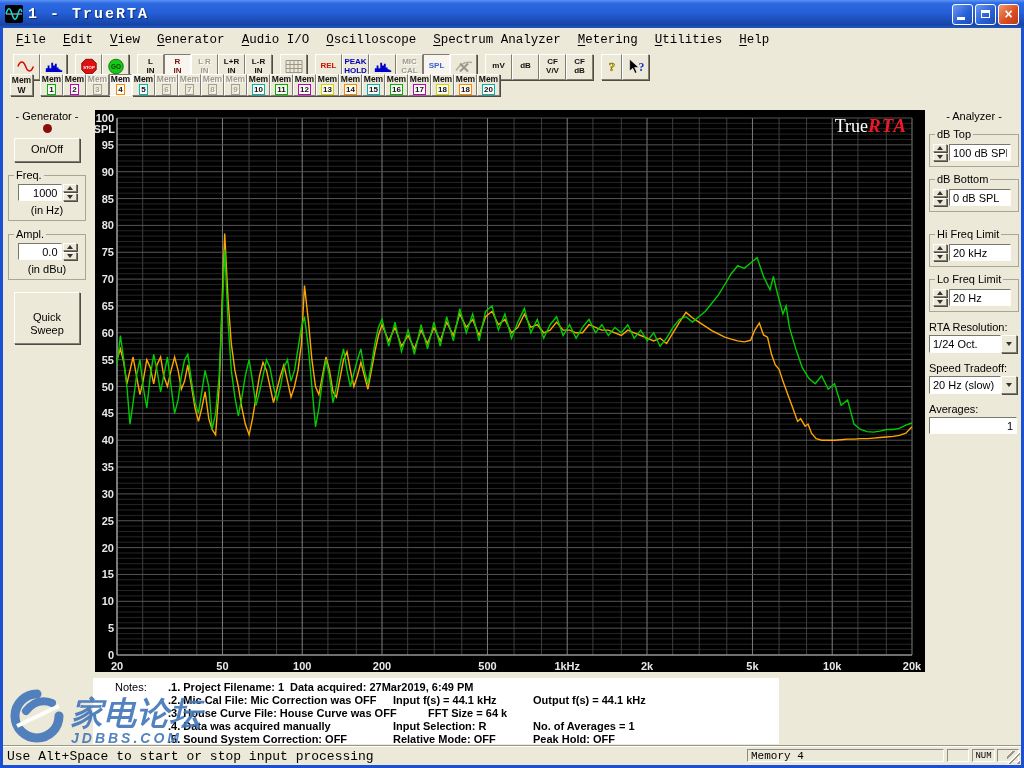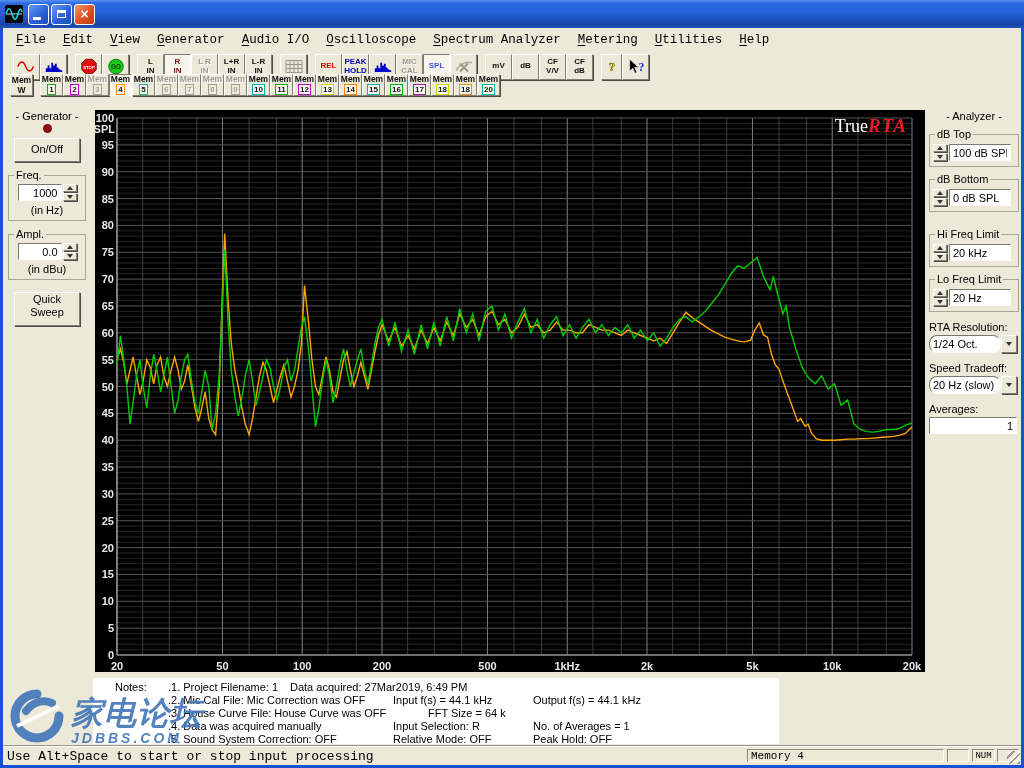--- a/index.html
+++ b/index.html
@@ -57,41 +57,41 @@
   .spin-row{display:flex;justify-content:center;align-items:center;}
   .sunkfield{border:1px solid;border-color:#7a786d #fdfcf7 #fdfcf7 #7a786d;background:#fff;
     font:11px "Liberation Sans",sans-serif;padding:0 3px;box-sizing:border-box;}
   .numfield{width:44px;height:17px;text-align:right;}
   .spin-col{display:flex;flex-direction:column;margin-left:1px;gap:1px;}
   .spin-btn{width:14px;height:8px;display:flex;align-items:center;justify-content:center;box-sizing:border-box;}
   .tri-up{width:0;height:0;border-left:3px solid transparent;border-right:3px solid transparent;border-bottom:4px solid #333;}
   .tri-down{width:0;height:0;border-left:3px solid transparent;border-right:3px solid transparent;border-top:4px solid #333;}
   .unit-label{text-align:center;font:11px "Liberation Sans",sans-serif;margin-top:3px;}
   .wave-btn{margin:1px auto;width:58px;height:16px;line-height:14px;}
-  #quick-sweep{margin:12px auto 0;width:64px;height:32px;padding-top:0;}
+  #quick-sweep{margin:12px auto 0;width:64px;height:32px;padding-top:18px;}
   
   #chart{position:absolute;left:92px;top:82px;width:830px;height:562px;background:#000;}
   #chart-logo{position:absolute;top:5px;right:18px;white-space:nowrap;}
   #logo-true{font:18px "Liberation Serif",serif;color:#fff;}
   #logo-rta{font:bold italic 19px "Liberation Serif",serif;color:#f01825;letter-spacing:1px;}
   
   #an-panel{position:absolute;left:925px;top:82px;width:92px;}
   .an-group{position:relative;border:1px solid #a9a696;margin:12px 1px 0;padding:9px 2px 5px;}
   .an-group.gapb{margin-top:22px;}
   .an-row{display:flex;align-items:center;}
   .an-field{width:62px;height:17px;margin-left:2px;}
   .an-label{font:11px "Liberation Sans",sans-serif;margin:9px 1px 0;}
   .dd{display:flex;margin:2px 1px 0;height:18px;width:88px;}
-  .dd-value{flex:1;height:18px;line-height:16px;border-radius:8px;}
+  .dd-value{flex:1;height:18px;line-height:16px;}
   .dd-btn{width:16px;height:18px;display:flex;align-items:center;justify-content:center;box-sizing:border-box;}
   #averages-input{width:88px;height:17px;text-align:right;margin:2px 1px 0;display:block;}
   
   #notes-box{position:absolute;left:90px;top:650px;width:686px;height:66px;background:#fff;font:11px "Liberation Sans",sans-serif;}
   #notes-label{position:absolute;left:22px;top:3px;}
-  .note-cell{position:absolute;white-space:nowrap;color:#000;}
+  .note-cell{position:absolute;white-space:nowrap;color:#000;font-weight:bold;}
   
   #statusbar{position:absolute;left:0;right:0;bottom:0;height:18px;background:#ece9d8;
     border-top:1px solid #fff;box-shadow:0 -1px 0 #9a978a;}
   #status-msg{position:absolute;left:4px;top:2px;font:13px "Liberation Mono",monospace;white-space:nowrap;}
   .s-panel{position:absolute;top:2px;height:13px;border:1px solid;border-color:#8e8c80 #fff #fff #8e8c80;
     font:11px/12px "Liberation Mono",monospace;padding-left:3px;box-sizing:border-box;overflow:hidden;}
   #resize-grip{position:absolute;right:1px;bottom:1px;width:13px;height:13px;
     background:repeating-linear-gradient(135deg,transparent 0 3px,#fff 3px 4px,#9a978a 4px 6px);}
   
   #watermark{position:absolute;left:4px;top:658px;display:flex;align-items:flex-end;opacity:.92;z-index:50;pointer-events:none;}
@@ -105,20 +105,21 @@
 
 <div id="screen">
   <div id="titlebar">
     <span id="app-icon">
       <svg viewBox="0 0 18 18">
           <rect x="0" y="0" width="18" height="18" rx="2" fill="#000"></rect>
         <path d="M1 9 H17" stroke="#cfd8e8" stroke-width="1"></path>
         <path d="M1 9 C3 2,5 2,7 9 S 11 16,13 9 S 16 4,17 7" stroke="#19d6d6" stroke-width="1.6" fill="none"></path>
         </svg>
     </span>
+    <span id="title-text">1 - TrueRTA</span>
     <span class="win-controls">
       <span class="win-btn blue">
           <span class="glyph-min"></span>
         </span>
       <span class="win-btn blue">
           <span class="glyph-max"></span>
         </span>
       <span class="win-btn red">
           <span class="glyph-close">×</span>
         </span>

